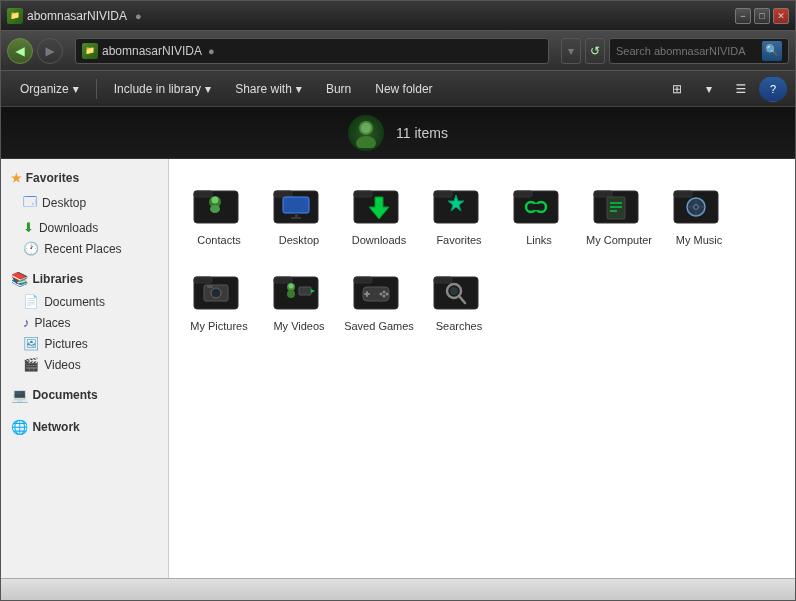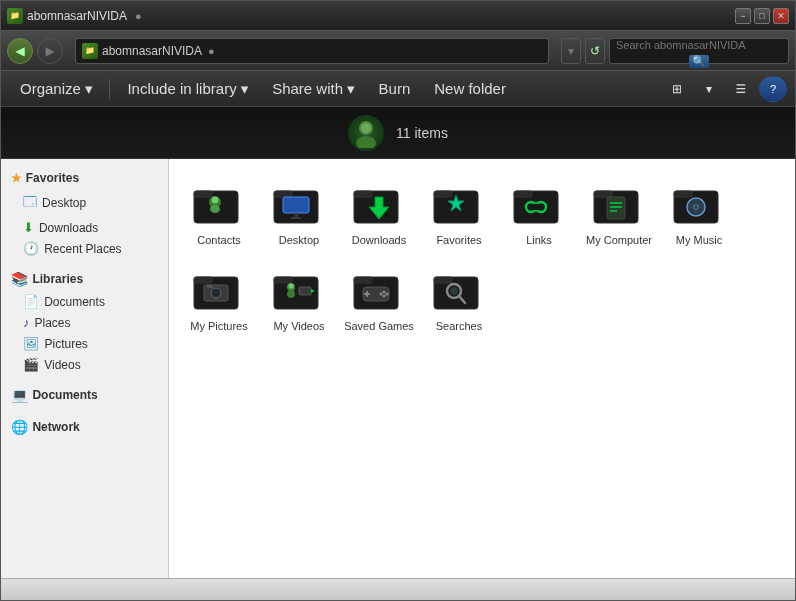--- a/index.html
+++ b/index.html
@@ -90,21 +90,20 @@
     .search-bar {
       width: 180px;
       height: 26px;
       background: #1a1a1a;
       border: 1px solid #555;
       border-radius: 3px;
       display: flex;
       align-items: center;
       padding: 0 6px;
       gap: 4px;
-      flex-direction: column;
     }
     .search-bar input {
       background: transparent;
       border: none;
       outline: none;
       color: #aaa;
       font-size: 11px;
       flex: 1;
       width: 100%;
     }
@@ -128,21 +127,21 @@
       gap: 2px;
       border-bottom: 1px solid #444;
     }
     .toolbar-btn {
       height: 26px;
       padding: 0 10px;
       background: transparent;
       border: 1px solid transparent;
       border-radius: 3px;
       color: #ddd;
-      font-size: 15px;
+      font-size: 12px;
       cursor: pointer;
       display: flex; align-items: center; gap: 4px;
       white-space: nowrap;
     }
     .toolbar-separator { width: 1px; height: 20px; background: #555; margin: 0 4px; }
     .toolbar-right {
       margin-left: auto;
       display: flex;
       align-items: center;
       gap: 4px;

